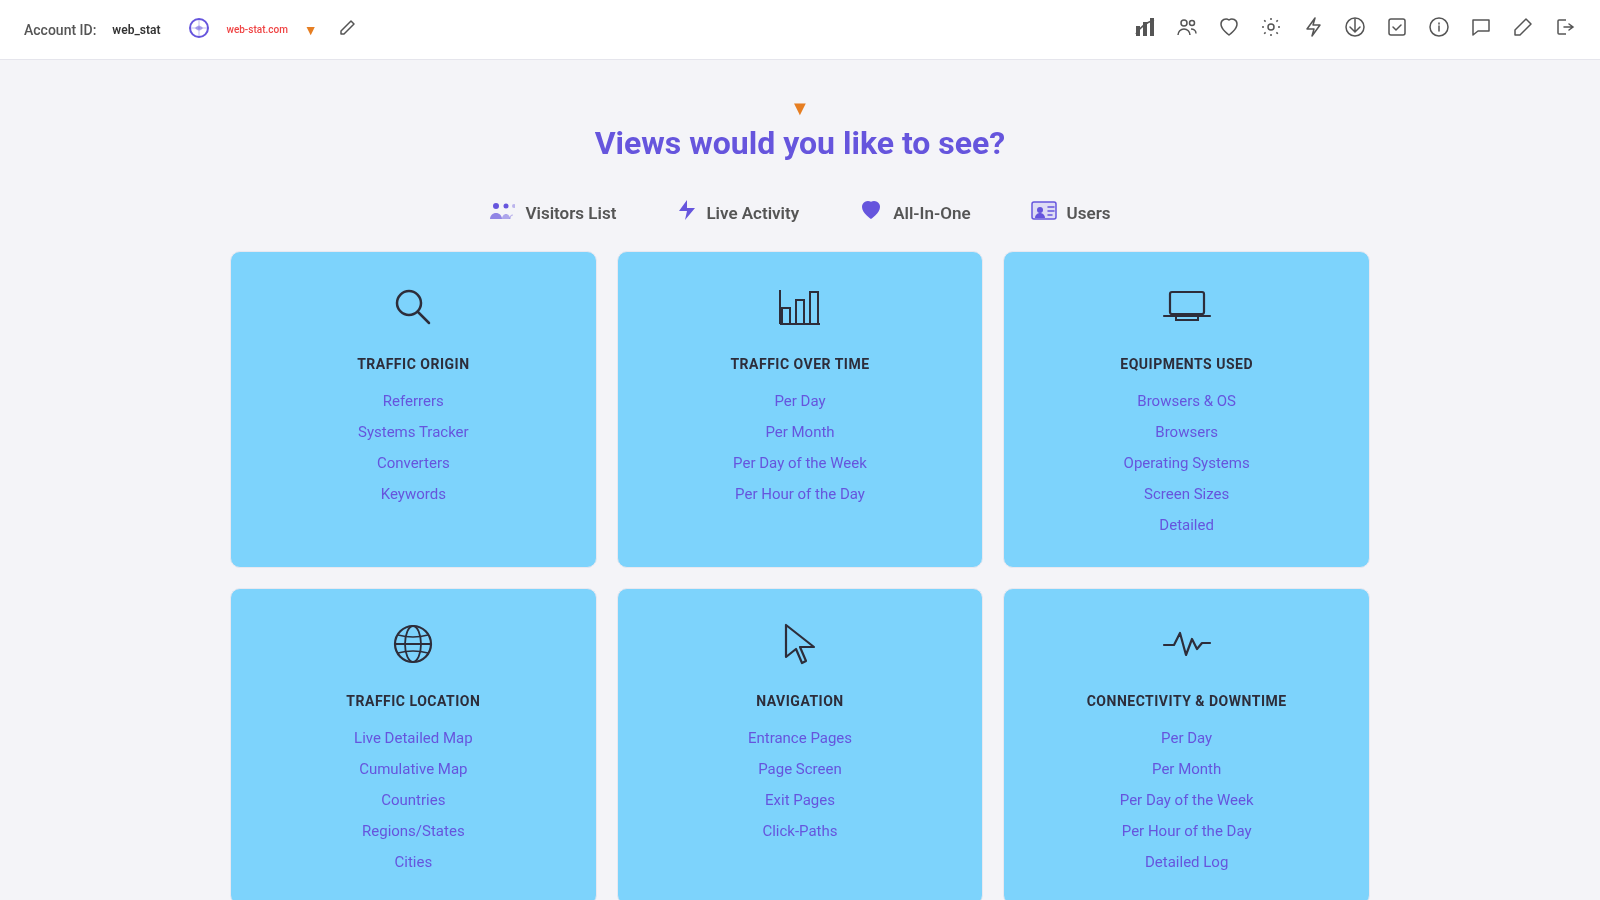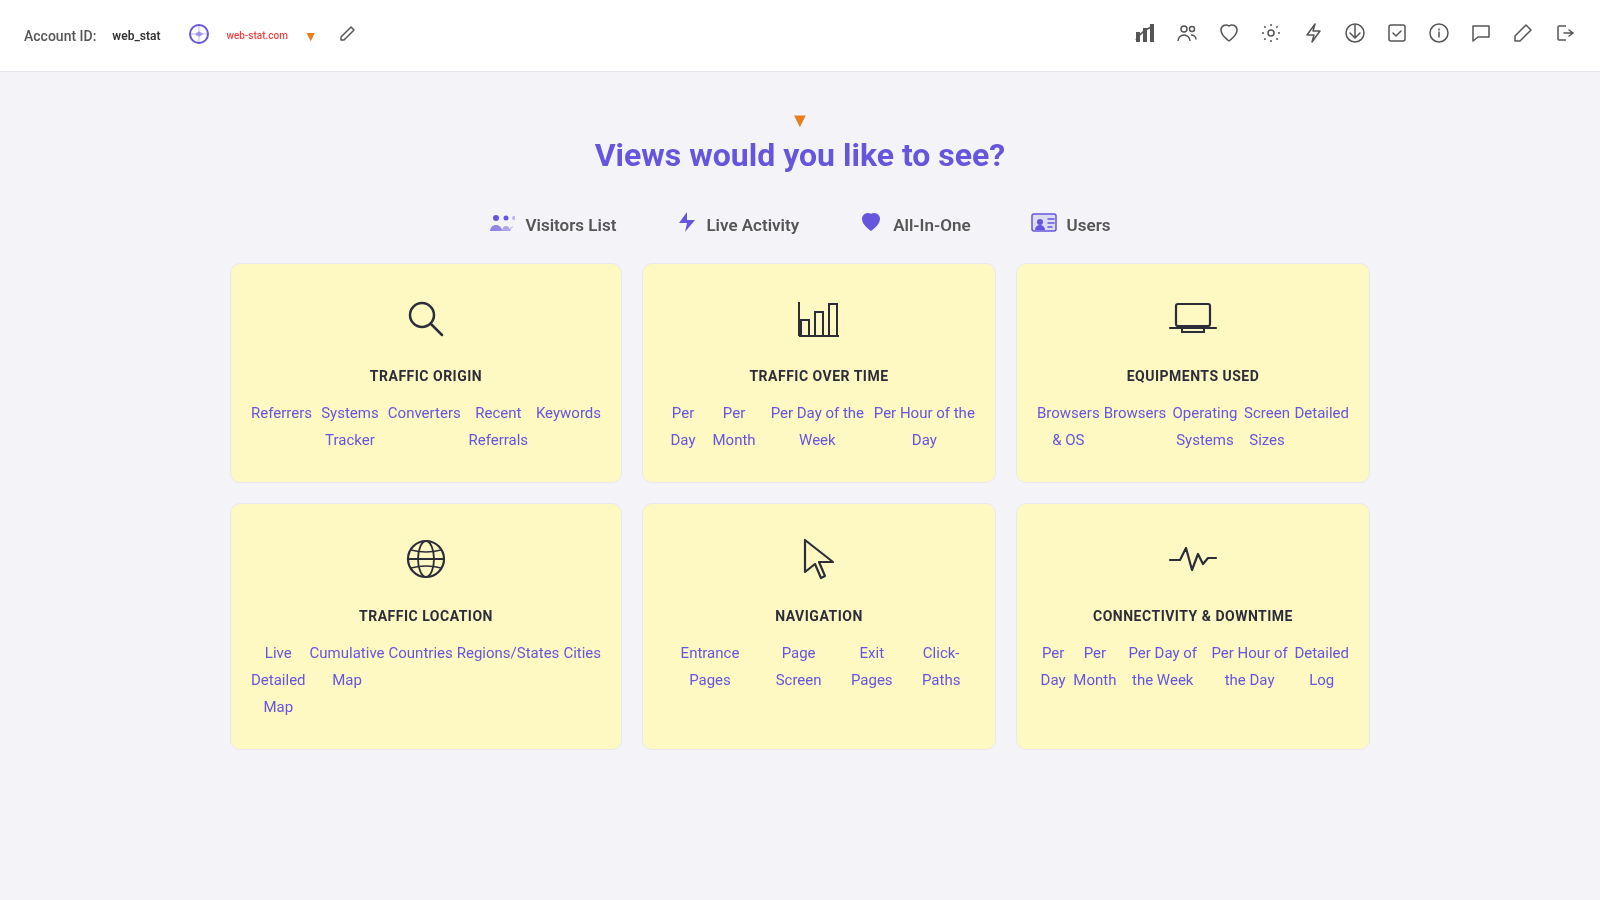--- a/index.html
+++ b/index.html
@@ -10,21 +10,21 @@
       width: 1600px;
       min-height: 900px;
     }
 
     
     .header {
       background: #fff;
       display: flex;
       align-items: center;
       padding: 0 24px;
-      height: 72px;
+      height: 60px;
       border-bottom: 1px solid #e5e5ec;
       gap: 16px;
       justify-content: flex-end;
     }
     .header-account-label {
       font-size: 14px;
       color: #555;
       font-weight: 500;
     }
     .header-account-id {
@@ -112,21 +112,21 @@
     .cards-grid {
       display: grid;
       grid-template-columns: repeat(3, 1fr);
       gap: 20px;
       max-width: 1200px;
       margin: 0 auto;
       padding: 0 30px 40px;
     }
 
     .card {
-      background: #fef9c3;
+      background: #7dd3fc;
       border-radius: 10px;
       padding: 32px 20px 28px;
       text-align: center;
       border: 1px solid #e8e8f0;
     }
 
     .card-icon {
       font-size: 40px;
       margin-bottom: 16px;
       display: block;
@@ -137,21 +137,21 @@
       font-size: 14px;
       font-weight: 700;
       letter-spacing: 0.5px;
       color: #2d2d3a;
       margin-bottom: 16px;
       text-transform: uppercase;
     }
 
     .card-links {
       display: flex;
-      flex-direction: row;
+      flex-direction: column;
       gap: 4px;
     }
 
     .card-link {
       font-size: 15px;
       color: #6655dd;
       cursor: pointer;
       text-decoration: none;
       line-height: 1.8;
     }
@@ -305,21 +305,20 @@
       <svg width="46" height="46" viewBox="0 0 46 46" fill="none">
         <circle cx="19" cy="19" r="12" stroke="#2d2d3a" stroke-width="2.5"></circle>
         <path d="M28 28L39 39" stroke="#2d2d3a" stroke-width="2.5" stroke-linecap="round"></path>
       </svg>
     </span>
     <div class="card-title">TRAFFIC ORIGIN</div>
     <div class="card-links">
       <a class="card-link">Referrers</a>
       <a class="card-link">Systems Tracker</a>
       <a class="card-link">Converters</a>
-      <a class="card-link">Recent Referrals</a>
       <a class="card-link">Keywords</a>
     </div>
   </div>
 
   <div class="card">
     <span class="card-icon">
       <svg width="46" height="46" viewBox="0 0 46 46" fill="none">
         <rect x="5" y="24" width="8" height="16" stroke="#2d2d3a" stroke-width="2" fill="none"></rect>
         <rect x="19" y="16" width="8" height="24" stroke="#2d2d3a" stroke-width="2" fill="none"></rect>
         <rect x="33" y="8" width="8" height="32" stroke="#2d2d3a" stroke-width="2" fill="none"></rect>

